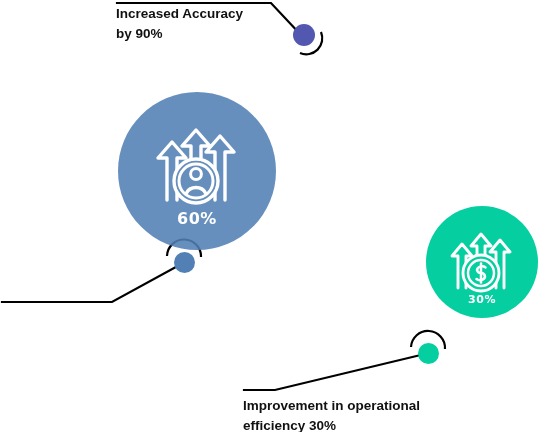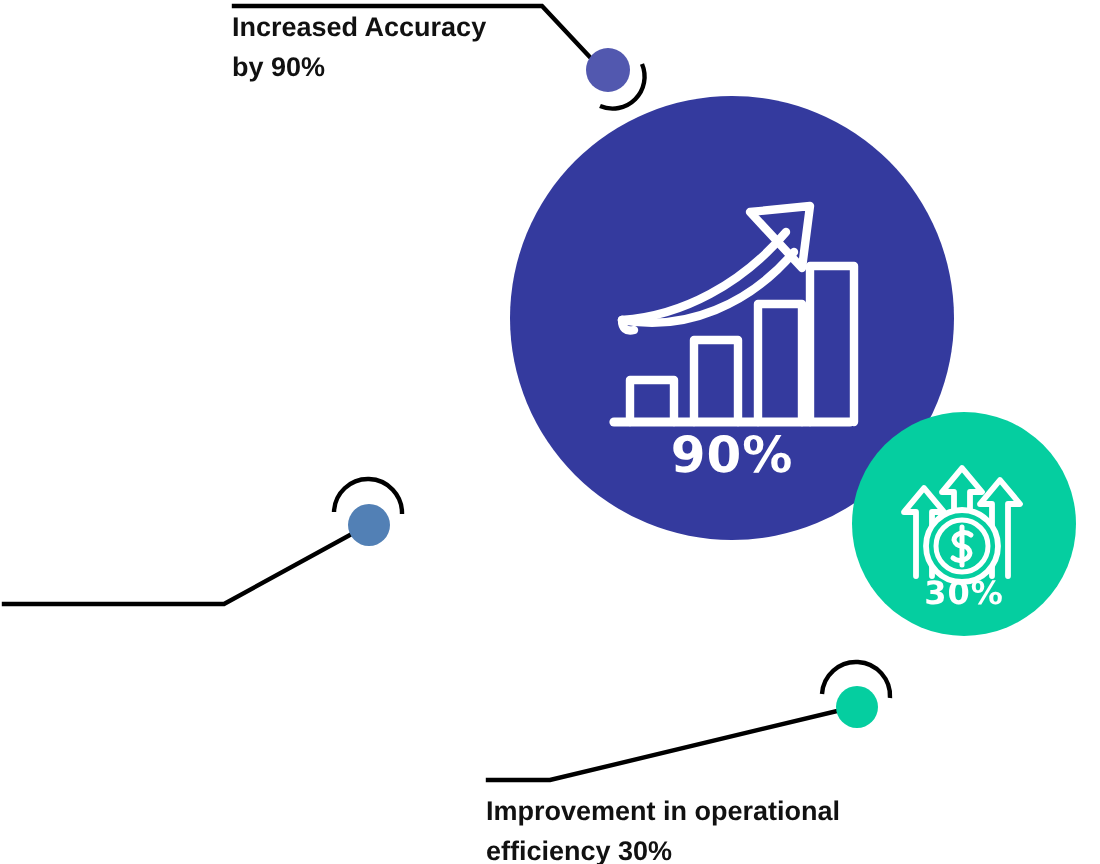--- a/index.html
+++ b/index.html
@@ -57,21 +57,21 @@
   .bubble-main .bubble-label {
     bottom: 28px;
     font-size: 25px;
   }
   .bubble-mid .bubble-label {
     bottom: 22px;
     font-size: 16px;
   }
   .bubble-green .bubble-label {
     bottom: 12px;
-    font-size: 16px;
+    font-size: 11px;
   }
   .bubble-icon {
     position: absolute;
     left: 50%;
     transform: translateX(-50%);
   }
   .bubble-main .bubble-icon { top: 52px; }
   .bubble-mid  .bubble-icon { top: 32px; }
   .bubble-green .bubble-icon { top: 24px; }
 
@@ -130,44 +130,41 @@
     <path class="conn-line" d="M 117 3 L 271 3 L 300 34"></path>
     <path class="conn-arc" d="M 321 32 A 16 16 0 0 1 300 53"></path>
 
     <path class="conn-line" d="M 185 262 L 112 302 L 2 302"></path>
     <path class="conn-arc" d="M 167 256 A 17 17 0 0 1 201 257"></path>
 
     <path class="conn-line" d="M 429 353 L 275 390 L 244 390"></path>
     <path class="conn-arc" d="M 411 347 A 17 17 0 0 1 445 349"></path>
   </svg>
 
-  <div class="bubble bubble-main">
+
+  <div class="bubble bubble-mid">
     <span class="bubble-icon">
-      <svg width="130" height="120" viewBox="0 0 130 120" fill="none" stroke="#ffffff" stroke-width="4.2" stroke-linecap="round" stroke-linejoin="round">
+      <svg width="84" height="82" viewBox="0 0 84 82" fill="none" stroke="#ffffff" stroke-width="3.4" stroke-linecap="round" stroke-linejoin="round">
 
-        <line x1="6" y1="111" x2="124" y2="111" stroke-width="4.6"></line>
+        <path d="M 12 76 L 12 34 L 3 34 L 17 18 L 31 34 L 22 34 L 22 76"></path>
 
-        <path d="M 14 111 L 14 90 L 36 90 L 36 111"></path>
+        <path d="M 36 76 L 36 22 L 27 22 L 41 6 L 55 22 L 46 22 L 46 76"></path>
 
-        <path d="M 46 111 L 46 70 L 68 70 L 68 111"></path>
+        <path d="M 60 76 L 60 28 L 51 28 L 65 12 L 79 28 L 70 28 L 70 76"></path>
 
-        <path d="M 78 111 L 78 52 L 100 52 L 100 111"></path>
+        <circle cx="41" cy="57" r="22" fill="#5280B5" stroke="#ffffff" stroke-width="3.4"></circle>
+        <circle cx="41" cy="57" r="17" fill="none" stroke="#ffffff" stroke-width="3.0"></circle>
 
-        <path d="M 104 111 L 104 33 L 126 33 L 126 111"></path>
+        <circle cx="41" cy="50" r="5.4" fill="none" stroke="#ffffff" stroke-width="3.0"></circle>
 
-        <path d="M 10 60 C 40 58 70 42 92 16"></path>
-        <path d="M 10 60 C 42 66 74 52 96 26"></path>
-        <path d="M 10 60 C 10 64 12 66 16 65"></path>
-
-        <path d="M 74 6 L 104 3 L 100 34 Z"></path>
+        <path d="M 31.5 69 A 10.5 9.5 0 0 1 50.5 69"></path>
       </svg>
     </span>
-    <span class="bubble-label">90%</span>
+    <span class="bubble-label">60%</span>
   </div>
-
 
   <div class="bubble bubble-green">
     <span class="bubble-icon">
       <svg width="66" height="64" viewBox="0 0 66 64" fill="none" stroke="#ffffff" stroke-width="2.9" stroke-linecap="round" stroke-linejoin="round">
 
         <path d="M 9 58 L 9 26 L 3 26 L 13 14 L 23 26 L 17 26 L 17 58"></path>
 
         <path d="M 28 58 L 28 16 L 22 16 L 32 4 L 42 16 L 36 16 L 36 58"></path>
 
         <path d="M 47 58 L 47 22 L 41 22 L 51 10 L 61 22 L 55 22 L 55 58"></path>

